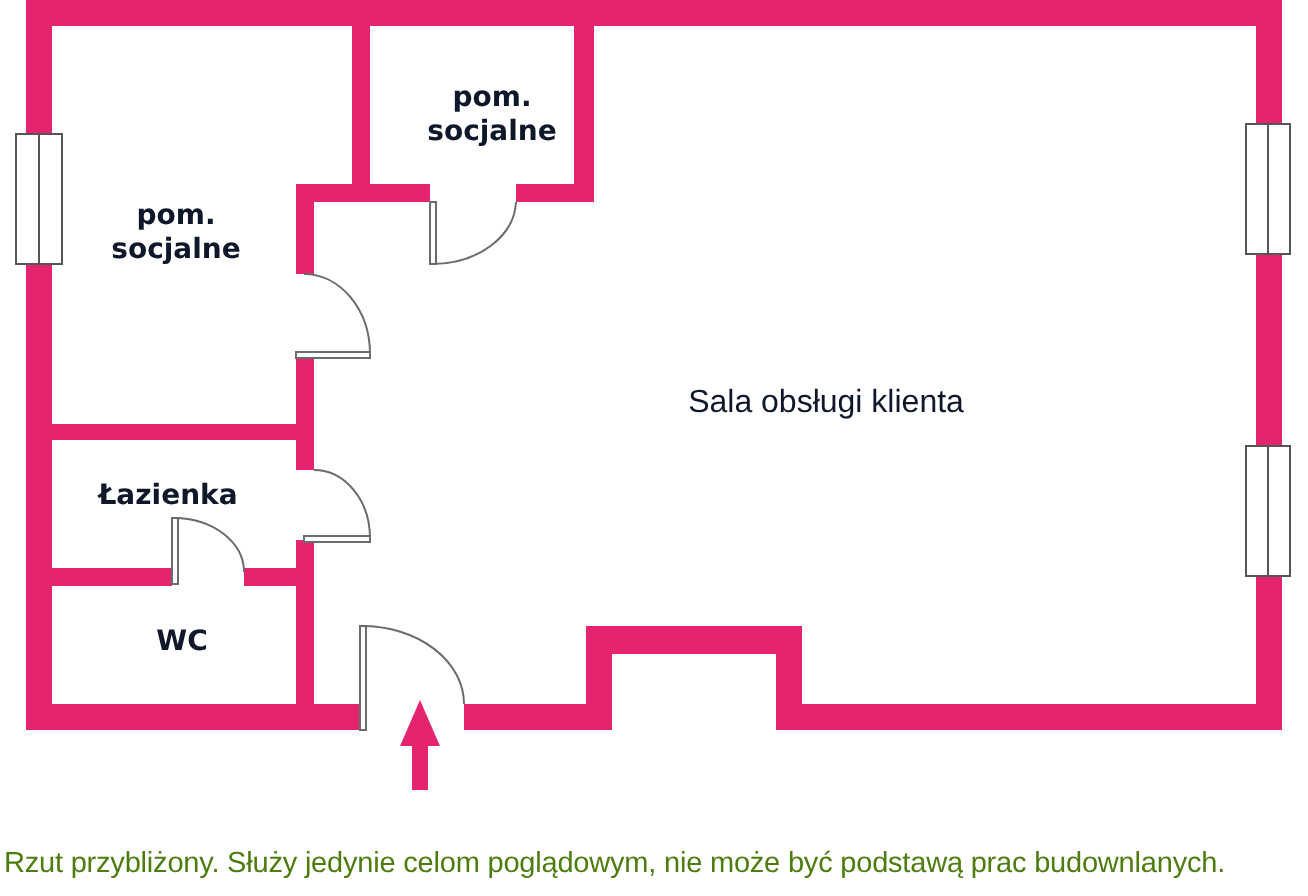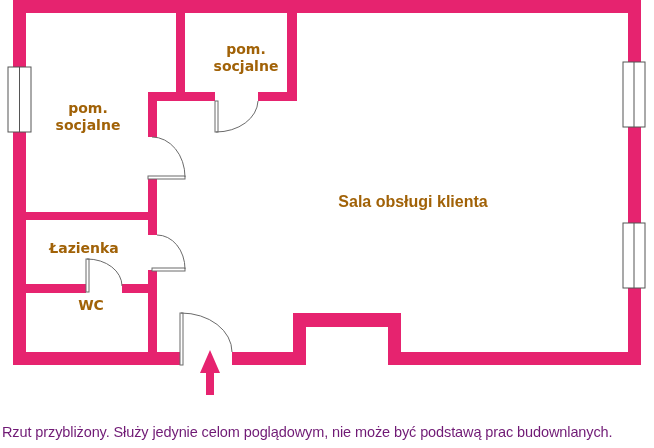--- a/index.html
+++ b/index.html
@@ -2,23 +2,23 @@
 <html><head>
   <meta charset="utf-8">
   <style>
     html, body { margin:0; padding:0; background:#ffffff; }
     body { width:654px; height:448px; position:relative; overflow:hidden; font-family:"Liberation Sans", sans-serif; }
     #plan { position:absolute; left:0; top:0; width:654px; height:410px; }
     .wall { fill:#E6236F; }
     .door-leaf { fill:#ffffff; stroke:#6b6b6b; stroke-width:1; }
     .door-arc { fill:none; stroke:#6b6b6b; stroke-width:1; }
     .win { fill:#ffffff; stroke:#555555; stroke-width:1; }
-    .room-label { position:absolute; font-family:"DejaVu Sans", sans-serif; font-weight:bold; font-size:14px; color:#a16207; text-align:center; line-height:17px; transform:translateX(-50%); white-space:nowrap; }
+    .room-label { position:absolute; font-family:"DejaVu Sans", sans-serif; font-weight:bold; font-size:14px; color:#0f172a; text-align:center; line-height:17px; transform:translateX(-50%); white-space:nowrap; }
     .lbl-lg { font-family:"Liberation Sans", sans-serif; font-size:16px; }
-    .footer { position:absolute; left:2px; top:424px; font-family:"Liberation Sans", sans-serif; font-size:14.5px; color:#701a75; white-space:nowrap; letter-spacing:-0.1px; }
+    .footer { position:absolute; left:2px; top:424px; font-family:"Liberation Sans", sans-serif; font-size:14.5px; color:#4d7c0f; white-space:nowrap; letter-spacing:-0.1px; }
   </style>
 </head>
 <body>
 
 <svg id="plan" viewBox="0 0 654 410" xmlns="http://www.w3.org/2000/svg">
   <g>
 
     <rect class="wall" x="13" y="0" width="628" height="13"></rect>
 
     <rect class="wall" x="13" y="0" width="13" height="365"></rect>
@@ -103,19 +103,19 @@
 <div class="room-label" style="left:246px; top:41px;">
   <div>pom.</div>
   <div>socjalne</div>
 </div>
 
 <div class="room-label" style="left:88px; top:100px;">
   <div>pom.</div>
   <div>socjalne</div>
 </div>
 
-<div class="room-label lbl-lg" style="left:413px; top:193px; font-weight:bold;">Sala obsługi klienta</div>
+<div class="room-label lbl-lg" style="left:413px; top:193px; font-weight:normal;">Sala obsługi klienta</div>
 
 <div class="room-label" style="left:84px; top:240px;">Łazienka</div>
 
-<div class="room-label" style="left:91px; top:297px;text-align:right;">WC</div>
+<div class="room-label" style="left:91px; top:313px;text-align:right;">WC</div>
 
 <div class="footer">Rzut przybliżony. Służy jedynie celom poglądowym, nie może być podstawą prac budownlanych.</div>
 
 </body></html>

